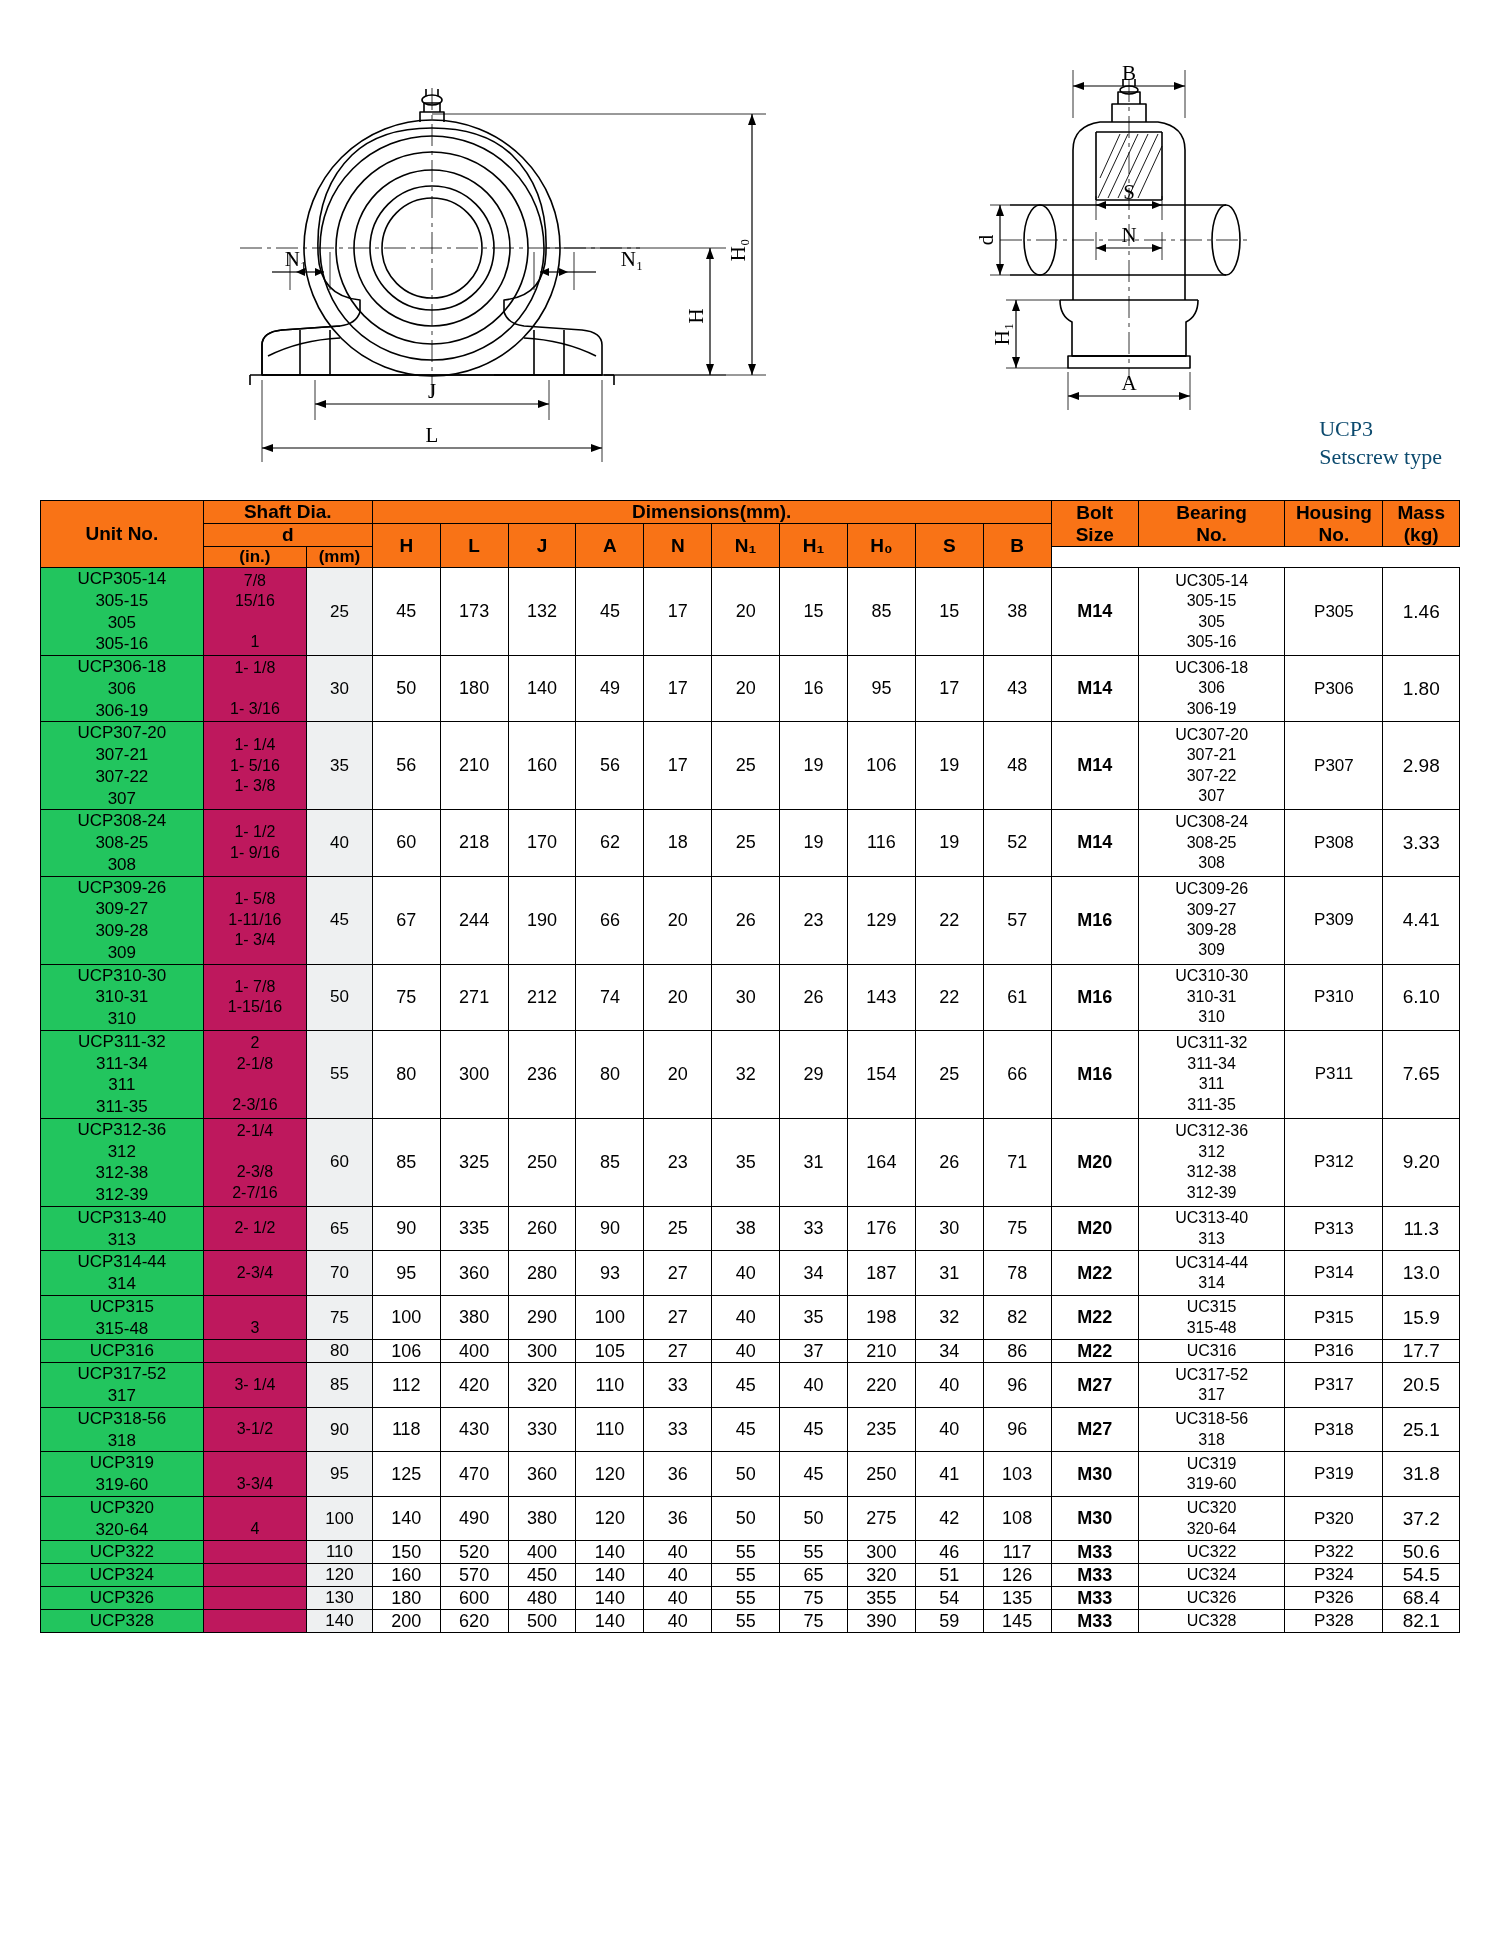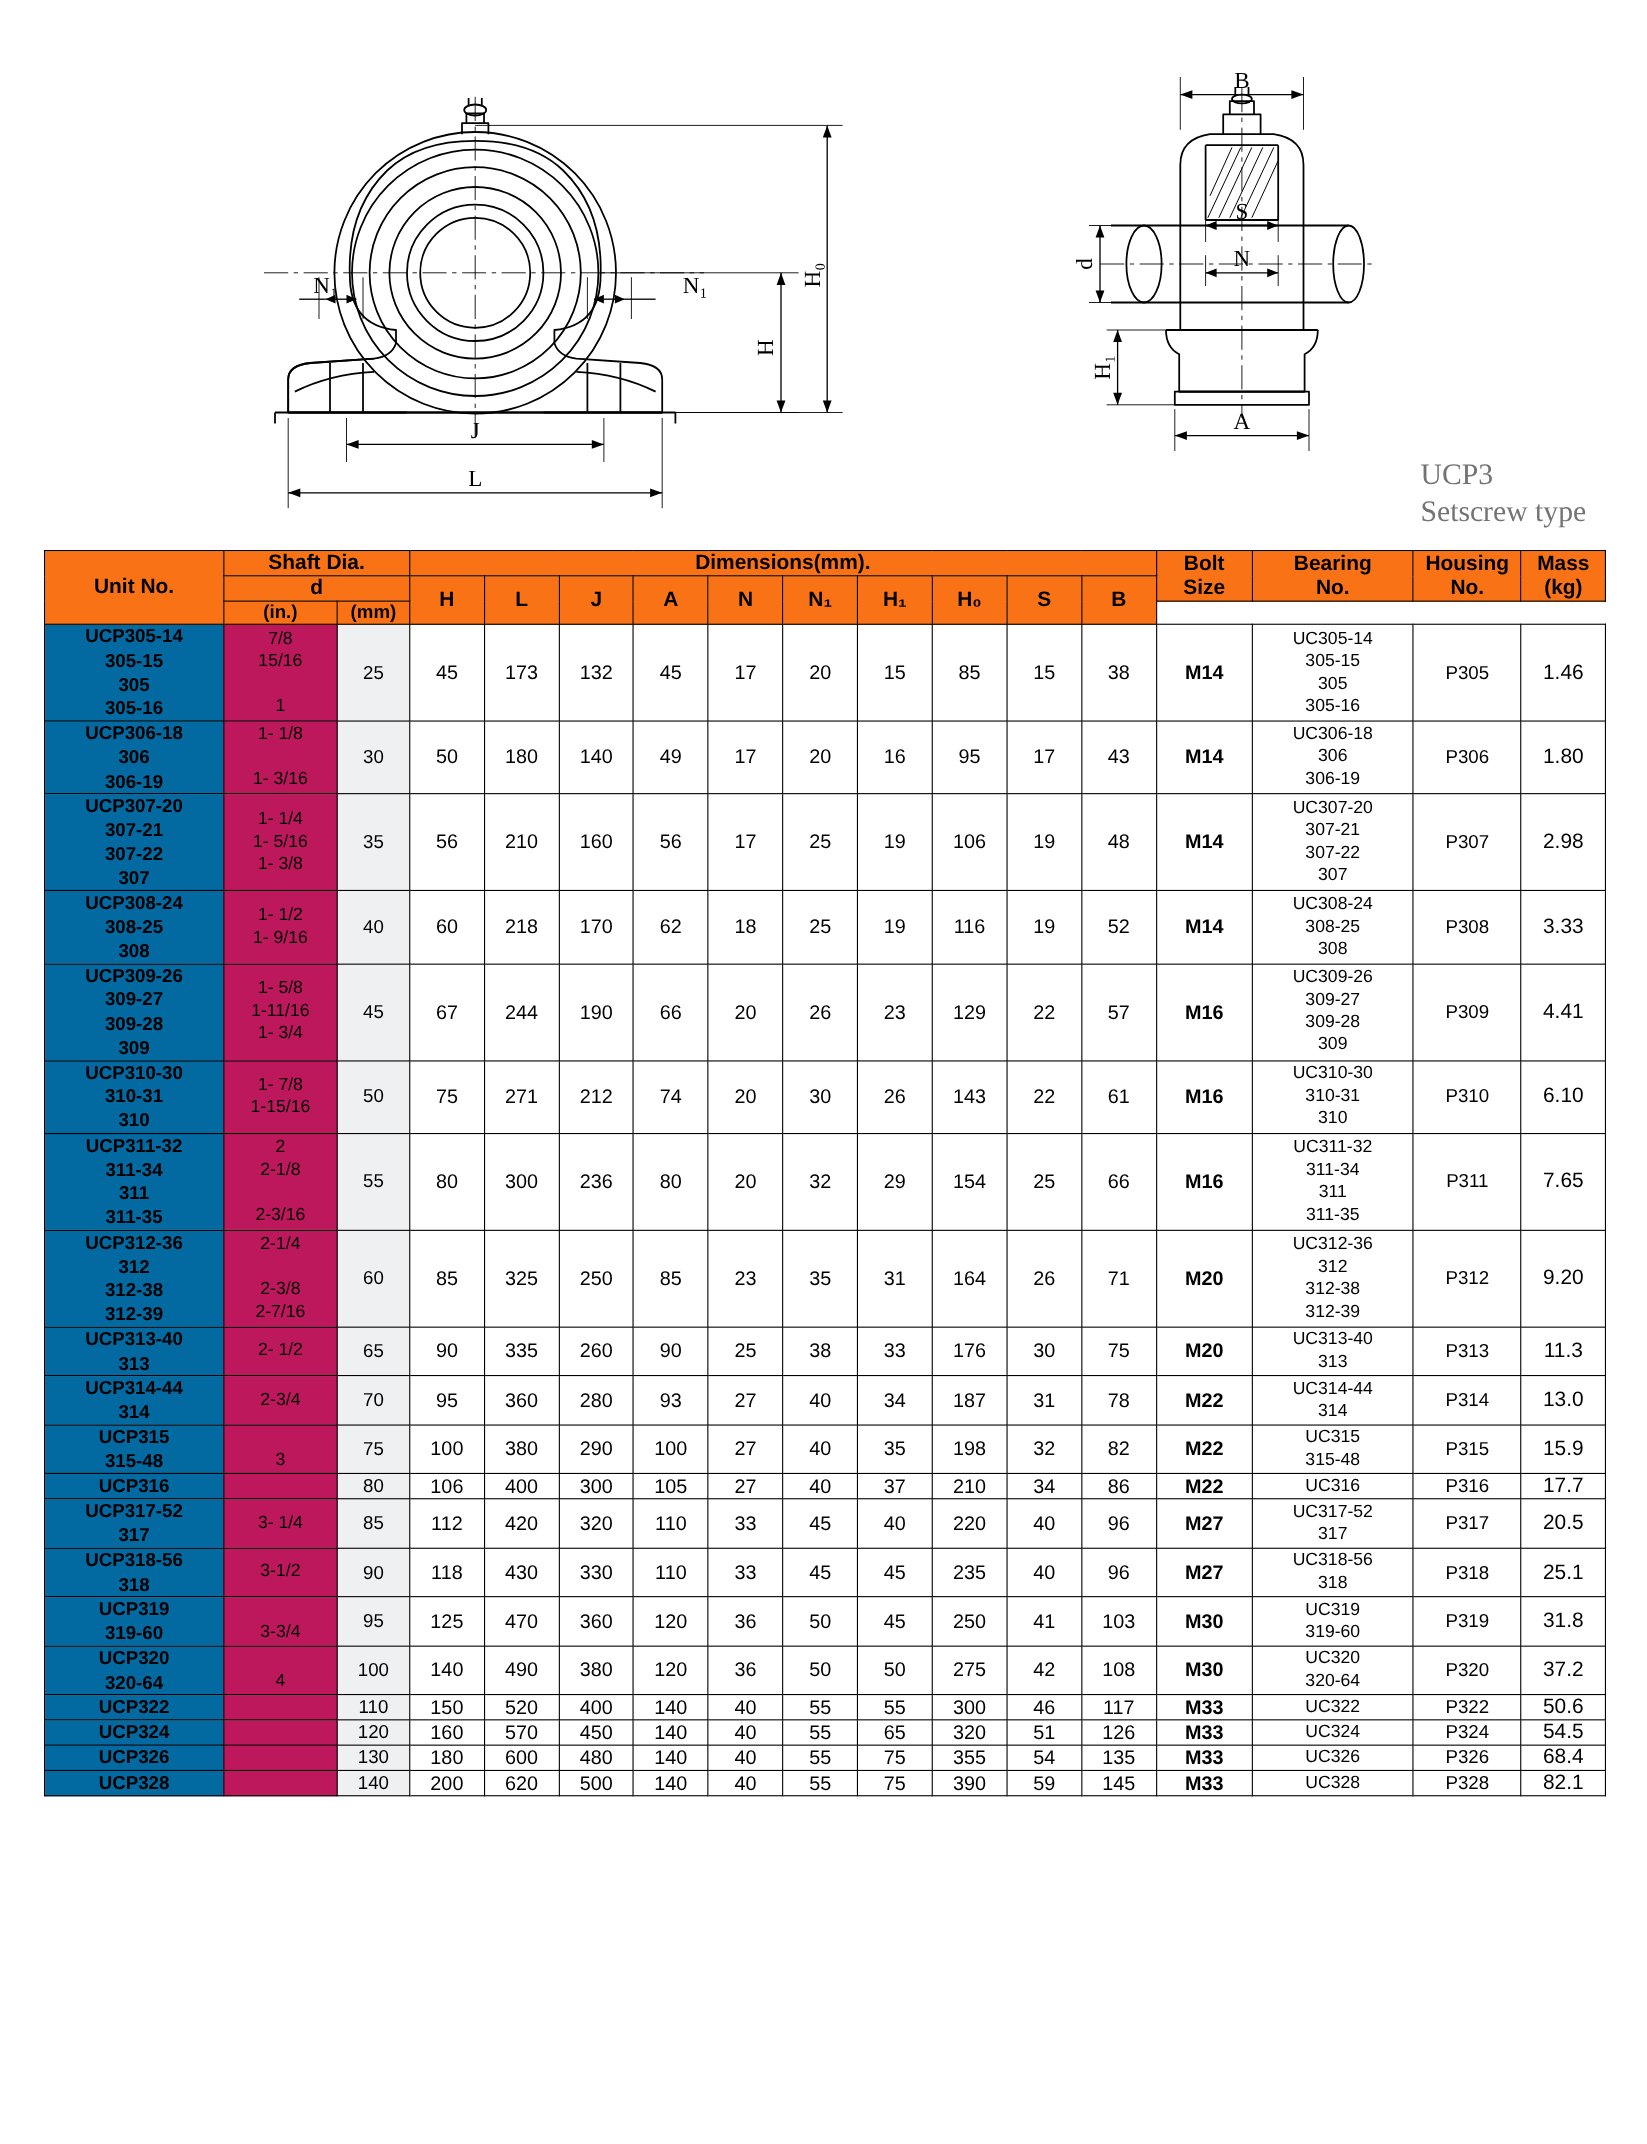--- a/index.html
+++ b/index.html
@@ -7,21 +7,21 @@
     width:1497px;height:1949px;background:#ffffff;
     font-family:"Liberation Sans", sans-serif;
     color:#000;
     position:relative;
     overflow:hidden;
   }
   .diagram-area{position:relative;width:1497px;height:485px;}
   .svg-wrap{position:absolute;left:0;top:0;}
   .label-ucp3{
     position:absolute;right:55px;top:415px;text-align:left;
-    color:#737373;font-family:"Liberation Serif",serif;font-size:27px;line-height:1.25;
+    color:#0c4a6e;font-family:"Liberation Serif",serif;font-size:22px;line-height:1.25;
   }
   .label-ucp3 div{white-space:nowrap;}
 
   table.spec{
     border-collapse:collapse;
     position:absolute;left:40px;top:500px;
     width:1420px;
     font-size:17px;
   }
   table.spec td, table.spec th{
@@ -32,24 +32,24 @@
   }
   thead th{
     background:#f97316;
     font-weight:bold;
     font-size:19px;
   }
   thead th.small{font-size:17px;}
   td.unitno{
     text-align:left;
     padding-left:12px;
-    font-weight:bold;
+    font-weight:normal;
     font-size:17px;
     line-height:1.28;
-    background:#0369a1;
+    background:#22c55e;
     white-space:pre-line;
   }
   td.shaftin{
     text-align:left;
     padding-left:8px;
     font-size:16px;
     line-height:1.28;
     background:#be185d;
     white-space:pre-line;
   }

